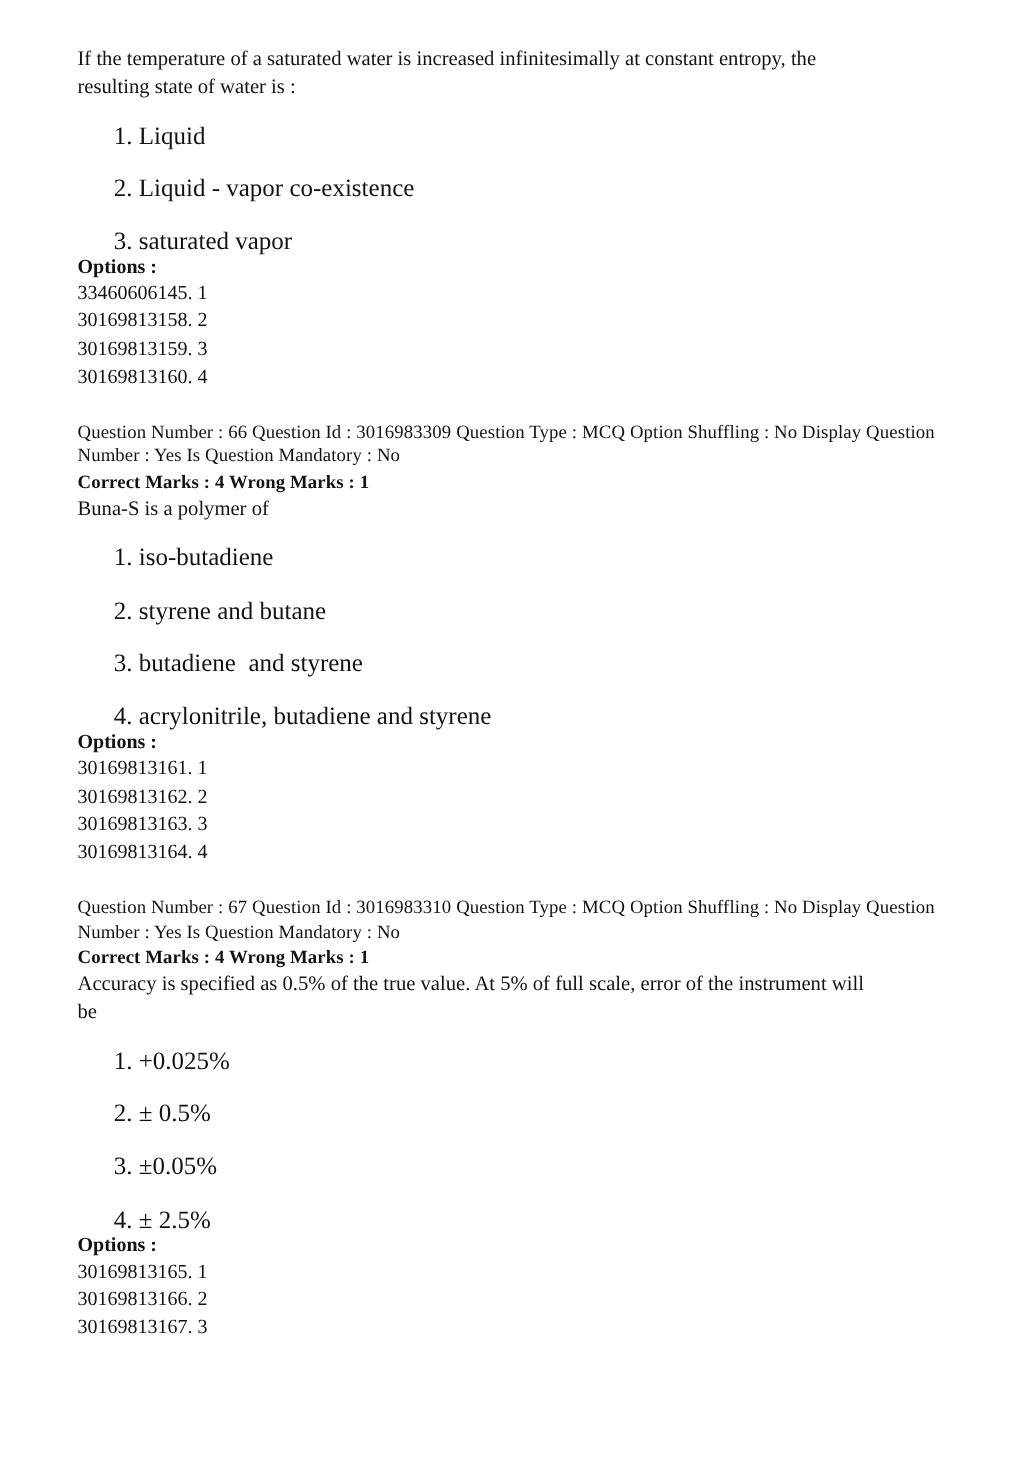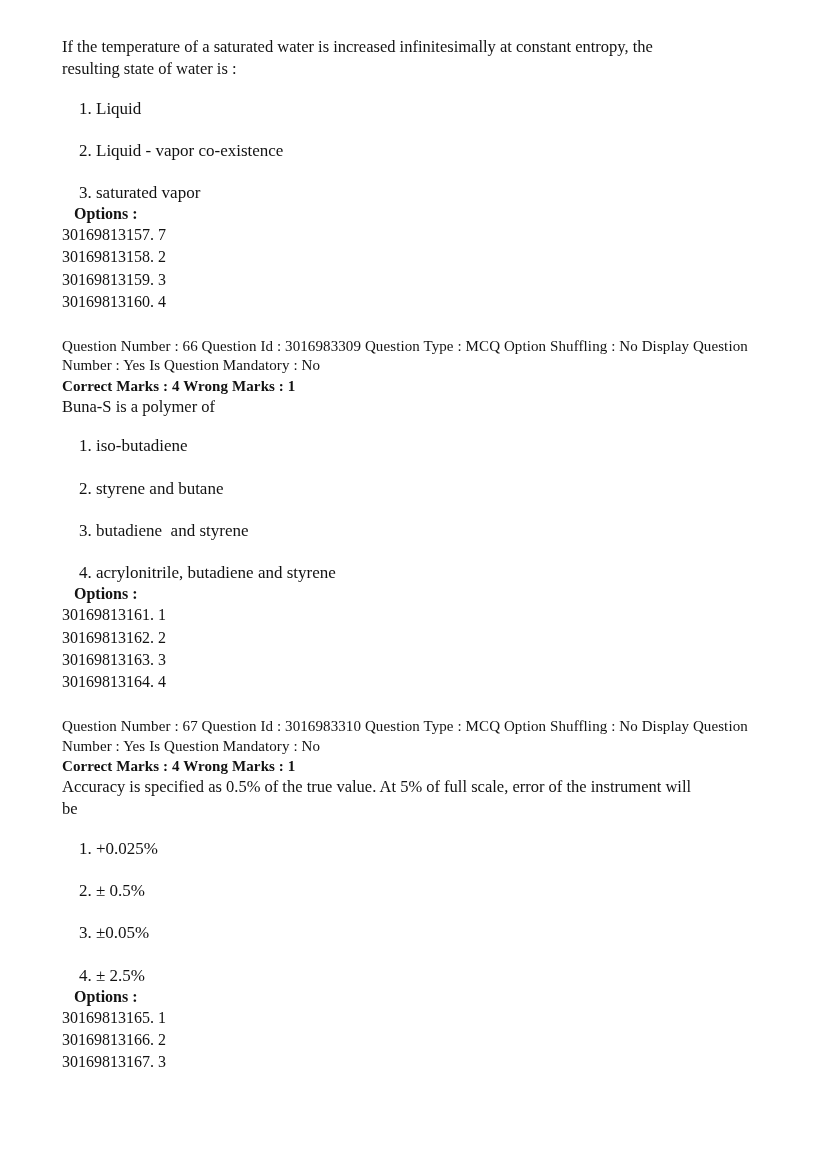--- a/index.html
+++ b/index.html
@@ -37,33 +37,32 @@
     white-space: nowrap;
     letter-spacing: 0.1px;
   }
   .q-line {
     font-size: 16.5px;
     line-height: 22px;
     white-space: nowrap;
   }
   .choice-list { margin-top: 17.5px; }
   .choice {
-    font-size: 17px;
+    font-size: 20px;
     line-height: 22px;
-    margin-left: 17px;
+    margin-left: 29px;
     white-space: pre;
   }
   .choice + .choice { margin-top: 20.3px; }
 
   .options-label {
     font-weight: bold;
     font-size: 16px;
     line-height: 20px;
     white-space: nowrap;
-    margin-left: 12px;
   }
   .id-line {
     font-size: 16px;
     line-height: 22.2px;
     white-space: pre;
   }
 </style>
 </head>
 <body>
 
@@ -74,21 +73,21 @@
       <div class="q-line">If the temperature of a saturated water is increased infinitesimally at constant entropy, the</div>
       <div class="q-line">resulting state of water is :</div>
     </div>
     <div class="choice-list">
       <div class="choice">1. Liquid</div>
       <div class="choice">2. Liquid - vapor co-existence</div>
       <div class="choice">3. saturated vapor</div>
     </div>
     <div class="options-label">Options :</div>
     <div class="id-list">
-      <div class="id-line">30169813157. 7</div>
+      <div class="id-line">33460606145. 1</div>
       <div class="id-line">30169813158. 2</div>
       <div class="id-line">30169813159. 3</div>
       <div class="id-line">30169813160. 4</div>
     </div>
   </div>
 
   <div class="q-block">
     <div class="meta">
       <div class="meta-line">Question Number : 66 Question Id : 3016983309 Question Type : MCQ Option Shuffling : No Display Question</div>
       <div class="meta-line">Number : Yes Is Question Mandatory : No</div>

